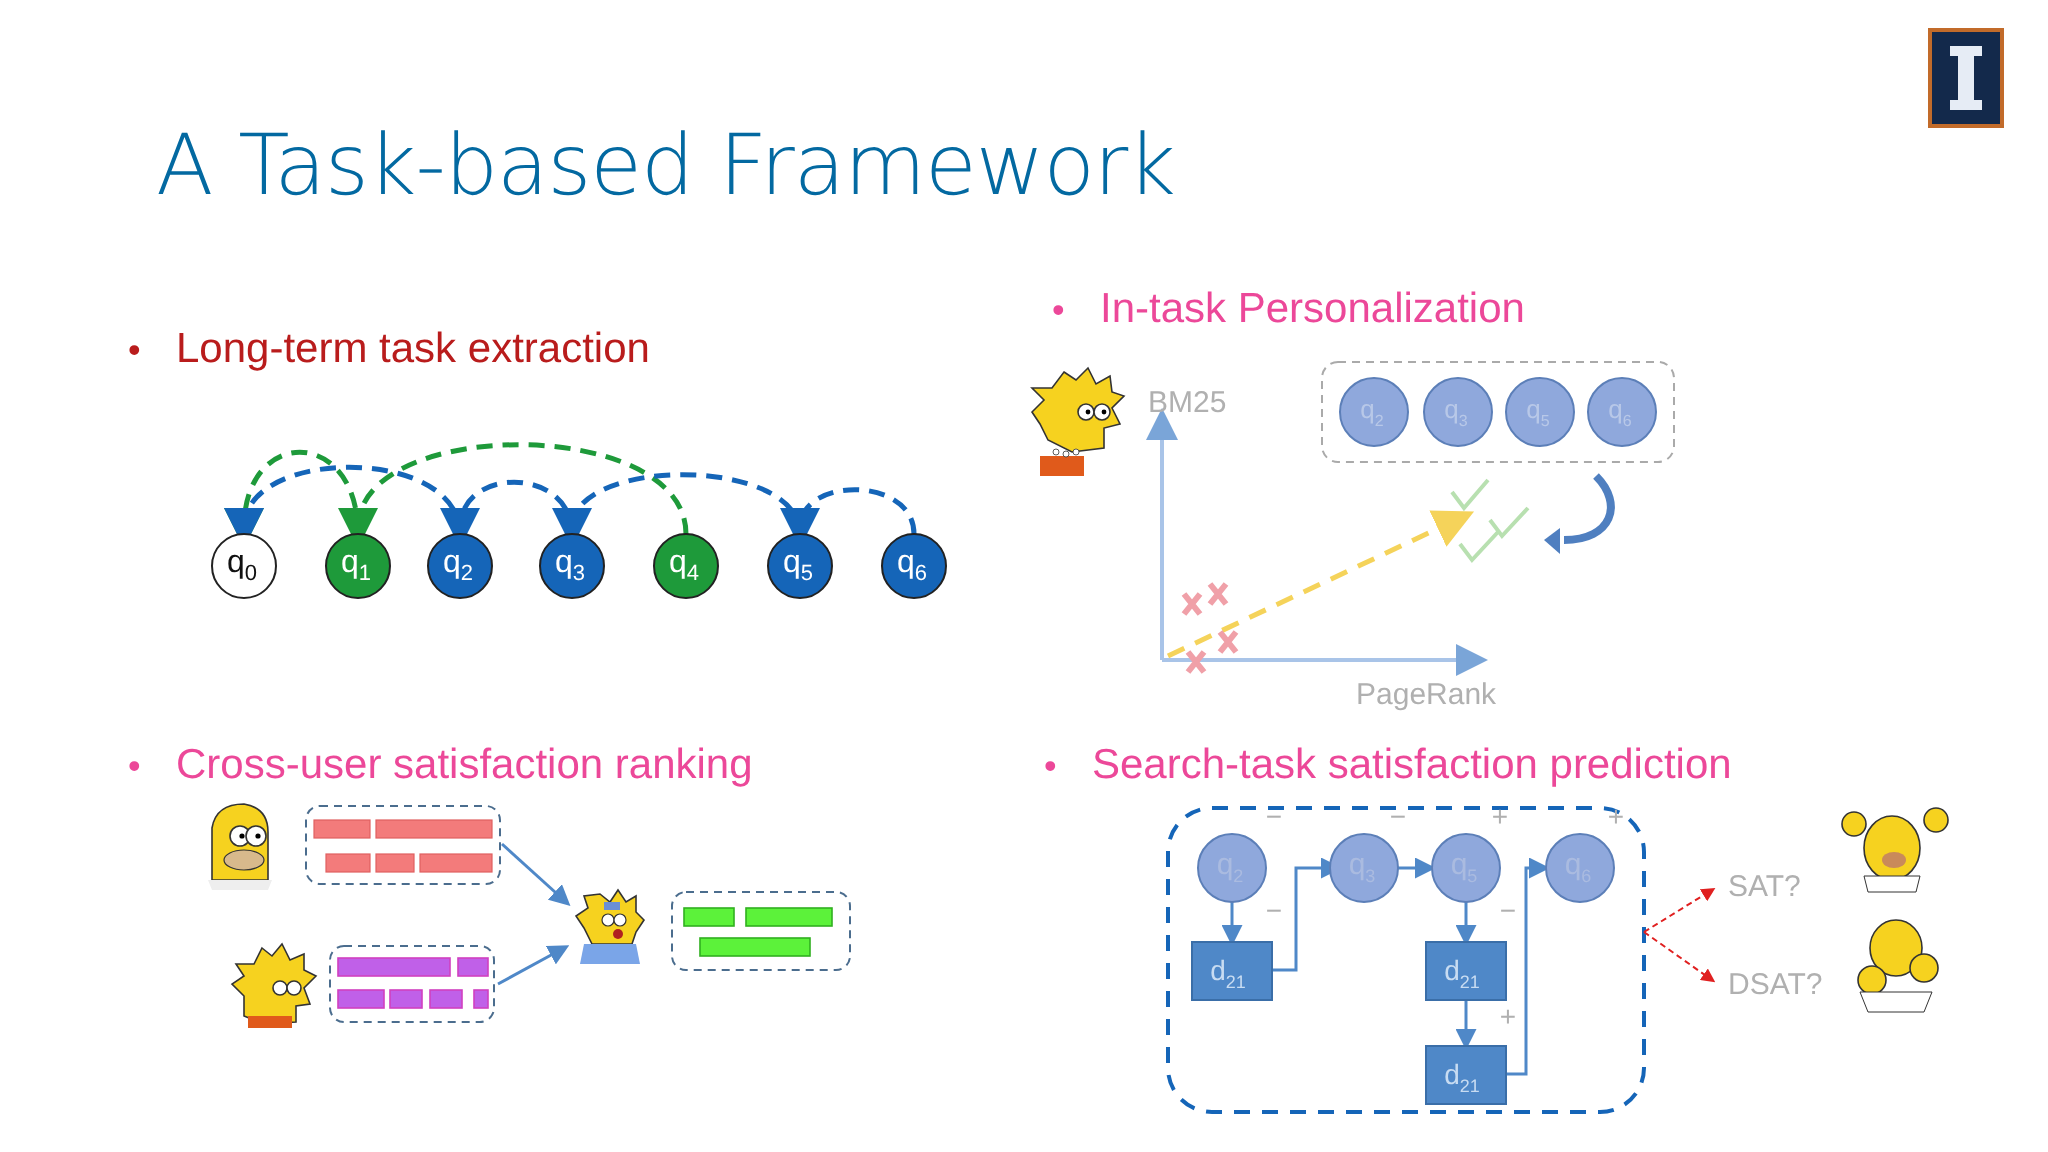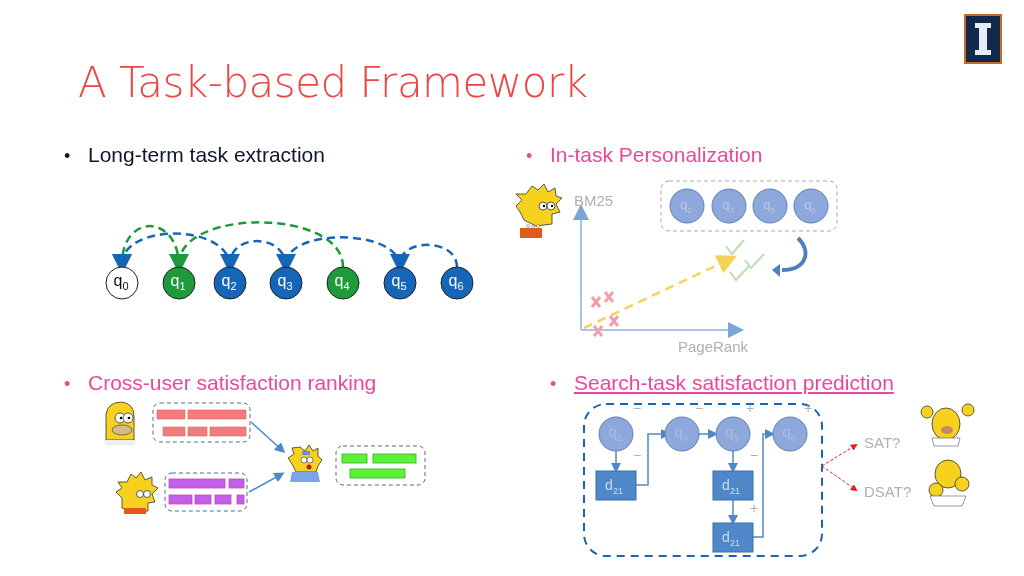--- a/index.html
+++ b/index.html
@@ -1,21 +1,21 @@
 <!DOCTYPE html>
 <html><head>
 <meta charset="utf-8">
 <style>
   html,body{margin:0;padding:0;}
   body{width:1024px;height:576px;position:relative;background:#fff;overflow:hidden;font-family:"Liberation Sans",sans-serif;}
   .abs{position:absolute;}
-  .title{left:78px;top:58px;font-size:42px;color:#ef4444;font-family:"DejaVu Sans",sans-serif;font-weight:200;letter-spacing:-0.5px;}
+  .title{left:78px;top:58px;font-size:42px;color:#0369a1;font-family:"DejaVu Sans",sans-serif;font-weight:200;letter-spacing:-0.5px;}
   .bullet{font-size:21px;white-space:nowrap;font-family:"Liberation Sans",sans-serif;}
   .bullet .dot{display:inline-block;width:24px;font-size:18px;}
-  .b-dark{color:#0f172a;}
+  .b-dark{color:#b91c1c;margin-top:20px;}
   .b-gray{color:#ec4899;}
   .logo{left:964px;top:14px;width:38px;height:50px;background:#13294b;border:2px solid #c26b2a;box-sizing:border-box;}
   svg{position:absolute;left:0;top:0;}
   .lbl{fill:#b0b0b0;font-family:"Liberation Sans",sans-serif;}
 </style>
 </head>
 <body>
 
 <div class="abs logo">
   <svg width="34" height="46" viewBox="0 0 34 46">
@@ -29,21 +29,21 @@
 
 <div class="abs bullet b-dark" style="left:64px;top:143px;">
   <span class="dot">•</span><span>Long-term task extraction</span>
 </div>
 <div class="abs bullet b-gray" style="left:526px;top:143px;">
   <span class="dot">•</span><span>In-task Personalization</span>
 </div>
 <div class="abs bullet b-gray" style="left:64px;top:371px;">
   <span class="dot">•</span><span>Cross-user satisfaction ranking</span>
 </div>
-<div class="abs bullet b-gray" style="left:550px;top:371px;text-decoration:underline;">
+<div class="abs bullet b-gray" style="left:522px;top:371px;">
   <span class="dot">•</span><span>Search-task satisfaction prediction</span>
 </div>
 
 <svg width="1024" height="576" id="canvas">
   <defs>
     <marker id="arBlue" markerWidth="8" markerHeight="8" refX="4" refY="4" orient="auto">
         <path d="M0,0 L8,4 L0,8 z" fill="#1565b8"></path>
       </marker>
     <marker id="arGreen" markerWidth="8" markerHeight="8" refX="4" refY="4" orient="auto">
         <path d="M0,0 L8,4 L0,8 z" fill="#1e9a3a"></path>

